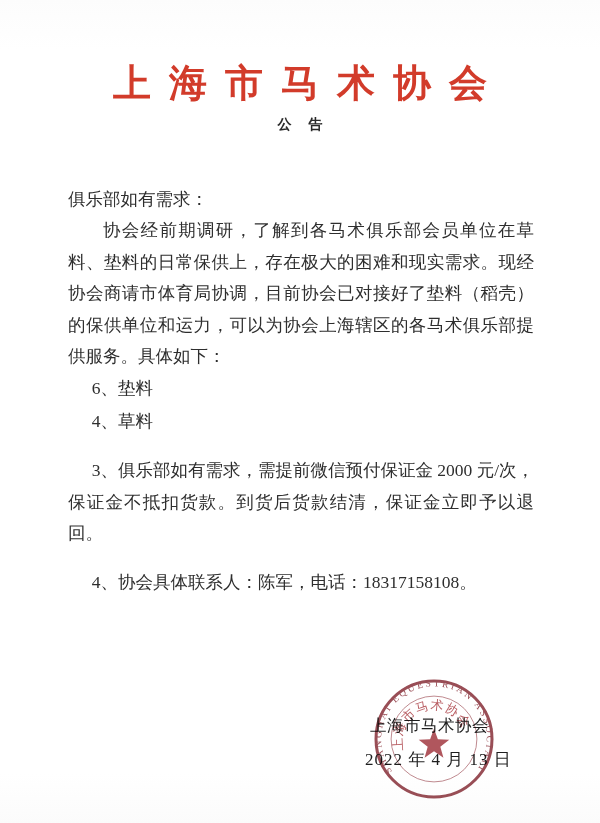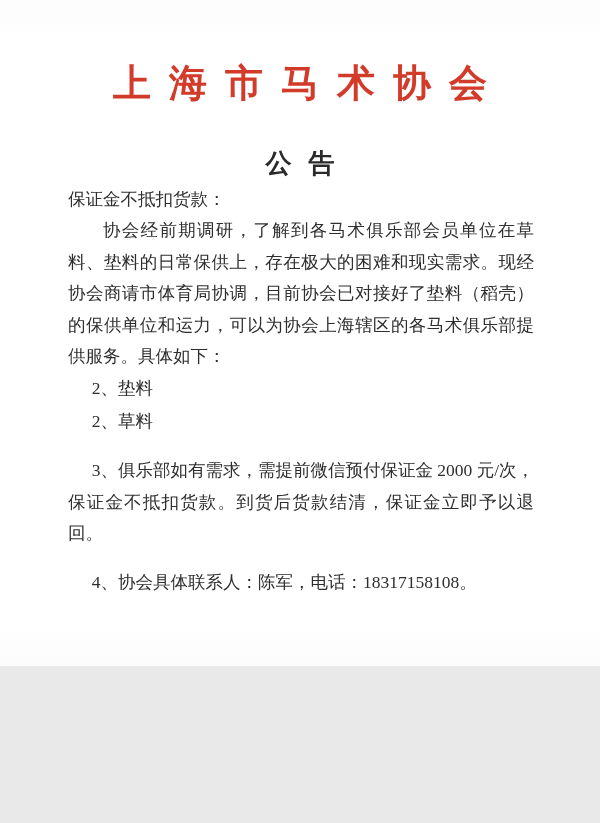--- a/index.html
+++ b/index.html
@@ -1,40 +1,40 @@
 <!DOCTYPE html>
 <html><head>
 <meta charset="utf-8">
 <style>
   html,body { margin:0; padding:0; background:#e9e9e9; }
   .page {
     position: relative;
-    width: 600px; height: 666px;
+    width: 600px; height: 823px;
     margin: 0 auto;
     background: linear-gradient(180deg, #fcfcfc 0%, #ffffff 6%, #ffffff 94%, #fbfbfb 100%);
     overflow: hidden;
     font-family: "Liberation Serif", "DejaVu Serif", serif;
     color: #2d2d2d;
   }
   .org-title {
     position: absolute;
     left: 0; right: 0; top: 58px;
     text-align: center;
     font-size: 38px;
     font-weight: bold;
     letter-spacing: 18px;
     text-indent: 18px;
     color: #d23b2a;
     white-space: nowrap;
   }
   .doc-type {
     position: absolute;
-    left: 0; right: 0; top: 146px;
+    left: 0; right: 0; top: 116px;
     text-align: center;
-    font-size: 26px;
+    font-size: 14px;
     font-weight: 600;
     letter-spacing: 17px;
     text-indent: 17px;
     color: #2a2a2a;
     white-space: nowrap;
   }
   .body-block {
     position: absolute;
     left: 68px; right: 66px; top: 184px;
     font-size: 17.5px;
@@ -77,24 +77,24 @@
 </head>
 <body>
 
 <div class="page">
 
   <div class="org-title">上海市马术协会</div>
 
   <div class="doc-type">公告</div>
 
   <div class="body-block">
-      <p class="bp salutation">保证金不抵扣货款：</p>
+      <p class="bp salutation">俱乐部如有需求：</p>
       <p class="bp para">协会经前期调研，了解到各马术俱乐部会员单位在草料、垫料的日常保供上，存在极大的困难和现实需求。现经协会商请市体育局协调，目前协会已对接好了垫料（稻壳）的保供单位和运力，可以为协会上海辖区的各马术俱乐部提供服务。具体如下：</p>
-      <p class="bp item">2、垫料</p>
-      <p class="bp item">2、草料</p>
+      <p class="bp item">6、垫料</p>
+      <p class="bp item">4、草料</p>
       <p class="bp item-para">3、俱乐部如有需求，需提前微信预付保证金 2000 元/次，保证金不抵扣货款。到货后货款结清，保证金立即予以退回。</p>
       <p class="bp item-para">4、协会具体联系人：陈军，电话：18317158108。</p>
     </div>
 
   <svg class="seal-svg" viewBox="0 0 140 140" aria-hidden="true">
     <defs>
       <path id="ringPath" d="M 27,106 A 56,56 0 1 1 113,106" fill="none"></path>
       <path id="cnPath" d="M 38,84 A 34,34 0 1 1 102,84" fill="none"></path>
     </defs>
     <circle cx="70" cy="70" r="61.5" fill="none" stroke="#8e3a43" stroke-width="3.2"></circle>

